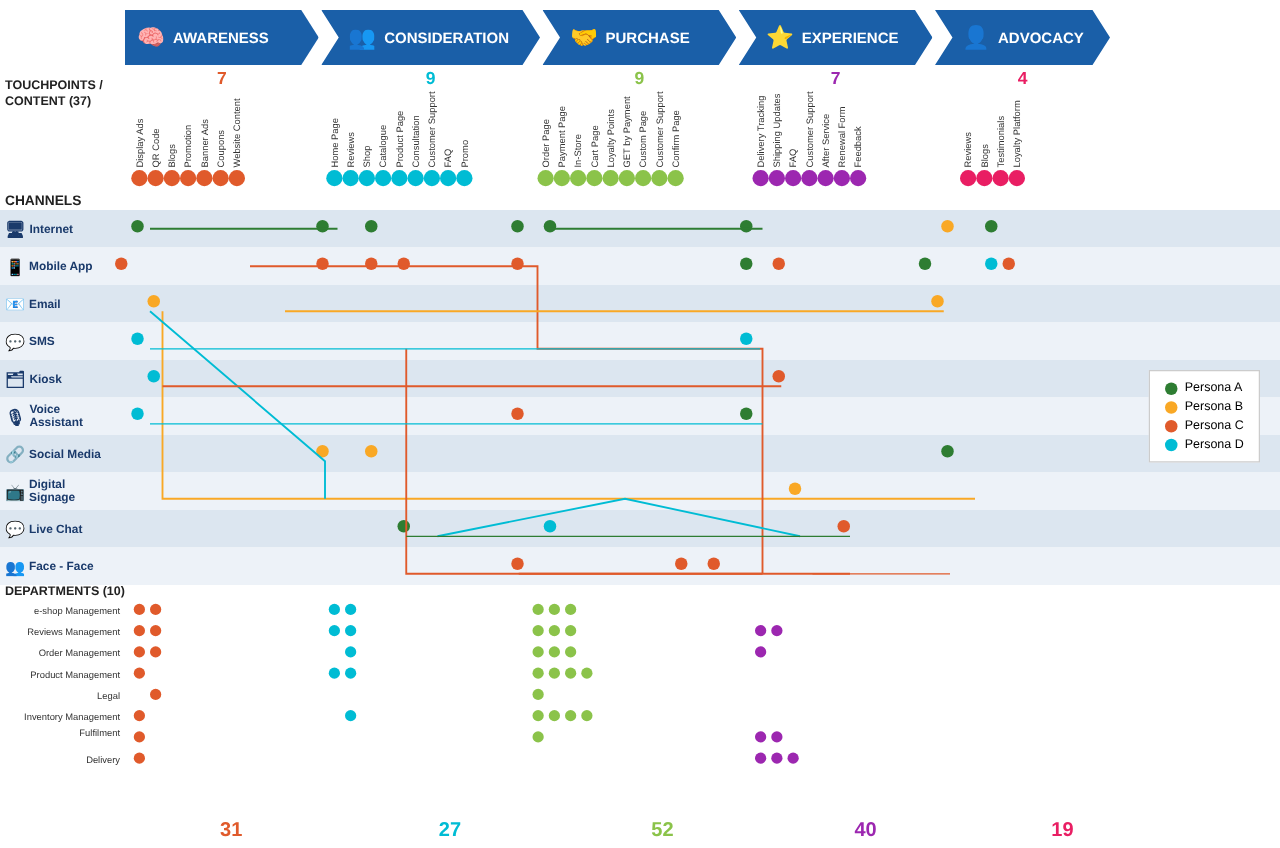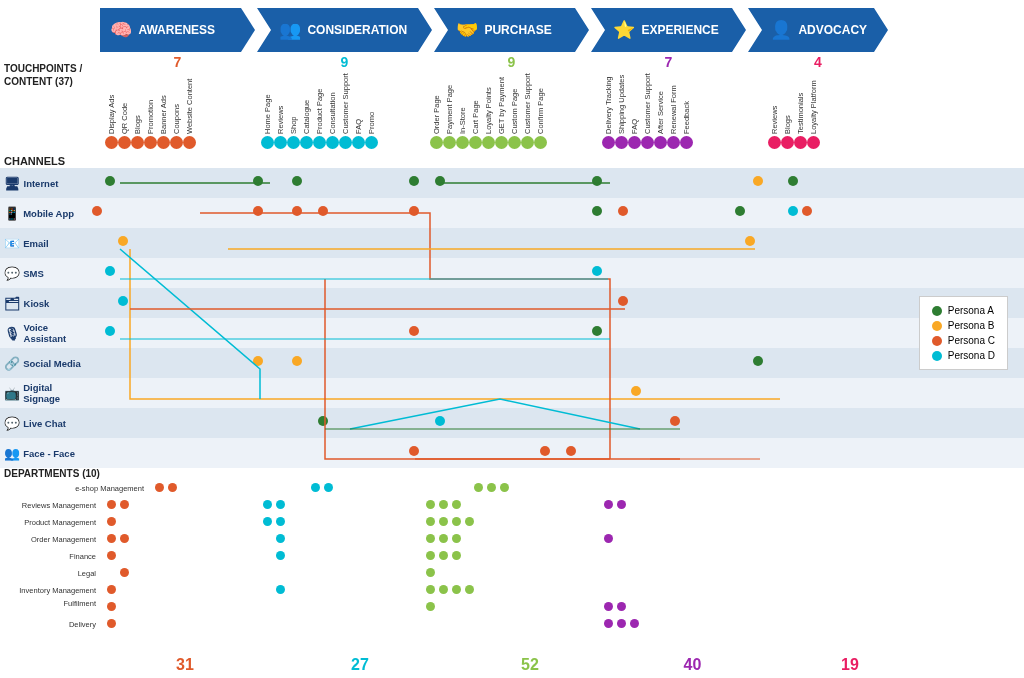--- a/index.html
+++ b/index.html
@@ -327,21 +327,21 @@
     </div>
 
   </div>
 
   <div style="position:absolute;top:468px;left:4px;font-weight:bold;font-size:10px;color:#222;">DEPARTMENTS (10)</div>
 
   <div style="position:absolute;top:480px;left:0;right:0;">
 
 
     <div style="display:flex;align-items:center;height:17px;">
-      <div style="width:100px;font-size:7.5px;color:#333;text-align:right;padding-right:4px;margin-left:48px;">e-shop Management</div>
+      <div style="width:100px;font-size:7.5px;color:#333;text-align:right;padding-right:4px;">e-shop Management</div>
       <div style="position:relative;flex:1;height:17px;">
         <div style="position:absolute;top:3px;left:7px;width:9px;height:9px;border-radius:50%;background:#e05a2b;"></div>
         <div style="position:absolute;top:3px;left:20px;width:9px;height:9px;border-radius:50%;background:#e05a2b;"></div>
         <div style="position:absolute;top:3px;left:163px;width:9px;height:9px;border-radius:50%;background:#00bcd4;"></div>
         <div style="position:absolute;top:3px;left:176px;width:9px;height:9px;border-radius:50%;background:#00bcd4;"></div>
         <div style="position:absolute;top:3px;left:326px;width:9px;height:9px;border-radius:50%;background:#8bc34a;"></div>
         <div style="position:absolute;top:3px;left:339px;width:9px;height:9px;border-radius:50%;background:#8bc34a;"></div>
         <div style="position:absolute;top:3px;left:352px;width:9px;height:9px;border-radius:50%;background:#8bc34a;"></div>
       </div>
     </div>
@@ -355,55 +355,45 @@
         <div style="position:absolute;top:3px;left:176px;width:9px;height:9px;border-radius:50%;background:#00bcd4;"></div>
         <div style="position:absolute;top:3px;left:326px;width:9px;height:9px;border-radius:50%;background:#8bc34a;"></div>
         <div style="position:absolute;top:3px;left:339px;width:9px;height:9px;border-radius:50%;background:#8bc34a;"></div>
         <div style="position:absolute;top:3px;left:352px;width:9px;height:9px;border-radius:50%;background:#8bc34a;"></div>
         <div style="position:absolute;top:3px;left:504px;width:9px;height:9px;border-radius:50%;background:#9c27b0;"></div>
         <div style="position:absolute;top:3px;left:517px;width:9px;height:9px;border-radius:50%;background:#9c27b0;"></div>
       </div>
     </div>
 
     <div style="display:flex;align-items:center;height:17px;">
+      <div style="width:100px;font-size:7.5px;color:#333;text-align:right;padding-right:4px;">Order Management</div>
+      <div style="position:relative;flex:1;height:17px;">
+        <div style="position:absolute;top:3px;left:7px;width:9px;height:9px;border-radius:50%;background:#e05a2b;"></div>
+        <div style="position:absolute;top:3px;left:20px;width:9px;height:9px;border-radius:50%;background:#e05a2b;"></div>
+        <div style="position:absolute;top:3px;left:176px;width:9px;height:9px;border-radius:50%;background:#00bcd4;"></div>
+        <div style="position:absolute;top:3px;left:326px;width:9px;height:9px;border-radius:50%;background:#8bc34a;"></div>
+        <div style="position:absolute;top:3px;left:339px;width:9px;height:9px;border-radius:50%;background:#8bc34a;"></div>
+        <div style="position:absolute;top:3px;left:352px;width:9px;height:9px;border-radius:50%;background:#8bc34a;"></div>
+        <div style="position:absolute;top:3px;left:504px;width:9px;height:9px;border-radius:50%;background:#9c27b0;"></div>
+      </div>
+    </div>
+
+    <div style="display:flex;align-items:center;height:17px;">
       <div style="width:100px;font-size:7.5px;color:#333;text-align:right;padding-right:4px;">Product Management</div>
       <div style="position:relative;flex:1;height:17px;">
         <div style="position:absolute;top:3px;left:7px;width:9px;height:9px;border-radius:50%;background:#e05a2b;"></div>
         <div style="position:absolute;top:3px;left:163px;width:9px;height:9px;border-radius:50%;background:#00bcd4;"></div>
         <div style="position:absolute;top:3px;left:176px;width:9px;height:9px;border-radius:50%;background:#00bcd4;"></div>
         <div style="position:absolute;top:3px;left:326px;width:9px;height:9px;border-radius:50%;background:#8bc34a;"></div>
         <div style="position:absolute;top:3px;left:339px;width:9px;height:9px;border-radius:50%;background:#8bc34a;"></div>
         <div style="position:absolute;top:3px;left:352px;width:9px;height:9px;border-radius:50%;background:#8bc34a;"></div>
         <div style="position:absolute;top:3px;left:365px;width:9px;height:9px;border-radius:50%;background:#8bc34a;"></div>
       </div>
     </div>
 
-    <div style="display:flex;align-items:center;height:17px;">
-      <div style="width:100px;font-size:7.5px;color:#333;text-align:right;padding-right:4px;">Order Management</div>
-      <div style="position:relative;flex:1;height:17px;">
-        <div style="position:absolute;top:3px;left:7px;width:9px;height:9px;border-radius:50%;background:#e05a2b;"></div>
-        <div style="position:absolute;top:3px;left:20px;width:9px;height:9px;border-radius:50%;background:#e05a2b;"></div>
-        <div style="position:absolute;top:3px;left:176px;width:9px;height:9px;border-radius:50%;background:#00bcd4;"></div>
-        <div style="position:absolute;top:3px;left:326px;width:9px;height:9px;border-radius:50%;background:#8bc34a;"></div>
-        <div style="position:absolute;top:3px;left:339px;width:9px;height:9px;border-radius:50%;background:#8bc34a;"></div>
-        <div style="position:absolute;top:3px;left:352px;width:9px;height:9px;border-radius:50%;background:#8bc34a;"></div>
-        <div style="position:absolute;top:3px;left:504px;width:9px;height:9px;border-radius:50%;background:#9c27b0;"></div>
-      </div>
-    </div>
-
-    <div style="display:flex;align-items:center;height:17px;">
-      <div style="width:100px;font-size:7.5px;color:#333;text-align:right;padding-right:4px;">Finance</div>
-      <div style="position:relative;flex:1;height:17px;">
-        <div style="position:absolute;top:3px;left:7px;width:9px;height:9px;border-radius:50%;background:#e05a2b;"></div>
-        <div style="position:absolute;top:3px;left:176px;width:9px;height:9px;border-radius:50%;background:#00bcd4;"></div>
-        <div style="position:absolute;top:3px;left:326px;width:9px;height:9px;border-radius:50%;background:#8bc34a;"></div>
-        <div style="position:absolute;top:3px;left:339px;width:9px;height:9px;border-radius:50%;background:#8bc34a;"></div>
-        <div style="position:absolute;top:3px;left:352px;width:9px;height:9px;border-radius:50%;background:#8bc34a;"></div>
-      </div>
-    </div>
 
     <div style="display:flex;align-items:center;height:17px;">
       <div style="width:100px;font-size:7.5px;color:#333;text-align:right;padding-right:4px;">Legal</div>
       <div style="position:relative;flex:1;height:17px;">
         <div style="position:absolute;top:3px;left:20px;width:9px;height:9px;border-radius:50%;background:#e05a2b;"></div>
         <div style="position:absolute;top:3px;left:326px;width:9px;height:9px;border-radius:50%;background:#8bc34a;"></div>
       </div>
     </div>
 
     <div style="display:flex;align-items:center;height:17px;">

